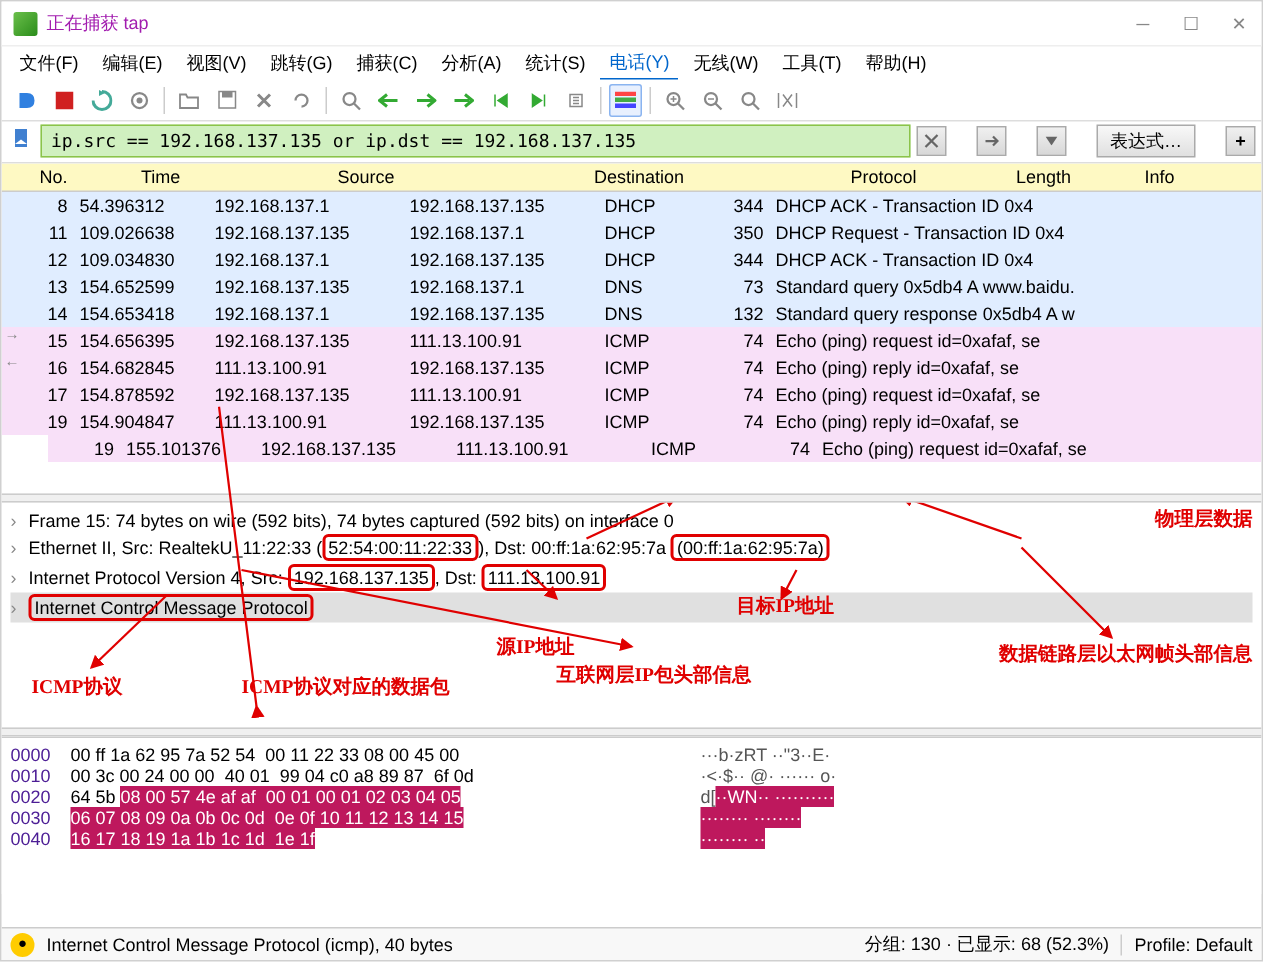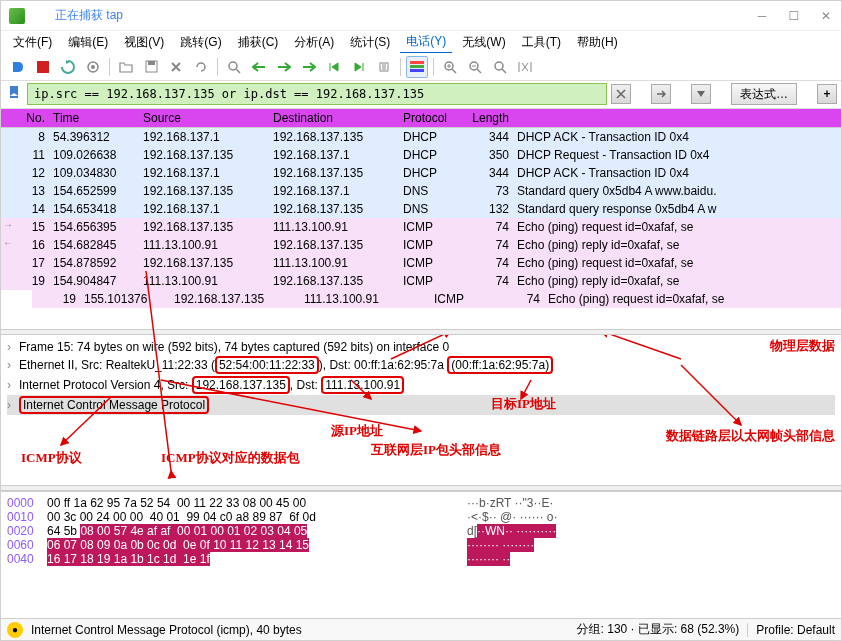--- a/index.html
+++ b/index.html
@@ -1,38 +1,38 @@
 <!DOCTYPE html>
 <html><head>
 <meta charset="utf-8">
 <style>
 * { margin:0; padding:0; box-sizing:border-box; font-family:"Microsoft YaHei","Segoe UI",Arial,sans-serif; font-size:12px; }
 body { background:#fff; width:842px; height:641px; overflow:hidden; position:relative; border:1px solid #d0d0d0; }
 .titlebar { height:30px; display:flex; align-items:center; padding:0 8px; background:#fff; border-bottom:1px solid #eee; }
 .titlebar .logo { width:16px; height:16px; background:linear-gradient(135deg,#6bc04b,#2a8c1a); border-radius:2px; margin-right:6px; }
-.titlebar .title { flex:1; color:#3b82f6;margin-left:24px; }
+.titlebar .title { flex:1; color:#a21caf; }
 .winbtns { display:flex; gap:18px; }
 .winbtn { width:14px; height:14px; color:#888; display:flex; align-items:center; justify-content:center; cursor:pointer; }
 
 .menubar { height:22px; display:flex; align-items:center; padding:0 6px; gap:4px; }
 .menubar span { padding:2px 6px; cursor:pointer; color:#000; }
 
 .toolbar { height:28px; display:flex; align-items:center; padding:2px 6px; gap:3px; border-bottom:1px solid #ddd; }
 .tbtn { width:22px; height:22px; display:flex; align-items:center; justify-content:center; cursor:pointer; border:1px solid transparent; border-radius:2px; }
 .tsep { width:1px; height:18px; background:#ccc; margin:0 2px; }
 
 .filterbar { height:28px; display:flex; align-items:flex-start; padding:2px 4px; gap:4px; border-bottom:1px solid #ddd; }
 .filter-icon { width:18px; height:18px; display:flex; align-items:center; justify-content:center; }
 .filter-input { flex:1; height:22px; background:#d0f0c0; border:1px solid #8bc34a; padding:0 6px; font-family:Consolas,monospace; }
 .filter-right { display:flex; gap:20px; align-items:center; }
 .filter-btn { width:20px; height:20px; background:linear-gradient(#f0f0f0,#d8d8d8); border:1px solid #aaa; display:flex; align-items:center; justify-content:center; cursor:pointer; }
 .expr-btn { height:22px; padding:0 8px; background:linear-gradient(#f8f8f8,#e0e0e0); border:1px solid #aaa; cursor:pointer; }
 
 .packets { height:220px; overflow:auto; font-family:Consolas,"Courier New",monospace; position:relative; }
-.phead { display:flex; background:#d946ef; border-bottom:1px solid #ccc; position:sticky; top:0; }
+.phead { display:flex; background:#fef9c3; border-bottom:1px solid #ccc; position:sticky; top:0;gap:41px; }
 .phead div, .prow div { padding:2px 4px; white-space:nowrap; overflow:hidden; text-overflow:ellipsis; }
 .col-no { width:48px; text-align:right; }
 .col-time { width:90px; }
 .col-src { width:130px; }
 .col-dst { width:130px; }
 .col-proto { width:66px; }
 .col-len { width:48px; text-align:right; }
 .col-info { flex:1; }
 .prow { display:flex; cursor:pointer; }
 .prow.dhcp { background:#e0edff; }
@@ -46,21 +46,21 @@
 .details { height:150px; overflow:auto; font-family:Consolas,"Courier New",monospace; padding:4px 6px; position:relative; }
 .details .line { padding:1px 0; white-space:nowrap; }
 .details .caret { display:inline-block; width:12px; color:#888; }
 .details .sel { background:#e0e0e0; }
 .redbox { border:2px solid #e00000; border-radius:4px; padding:0 2px; display:inline-block; }
 
 .annot { position:absolute; color:#e00000; font-weight:bold; font-size:13px; pointer-events:none; font-family:"Microsoft YaHei"; white-space:nowrap; }
 
 .hexview { height:105px; overflow:auto; font-family:Consolas,"Courier New",monospace; padding:4px 6px; background:#fff; border-top:1px solid #ccc; }
 .hexrow { display:flex; white-space:pre; }
-.hex-off { width:40px; color:#8b5cf6; }
+.hex-off { width:40px; color:#4c1d95; }
 .hex-bytes { width:420px; }
 .hex-ascii { flex:1; color:#555; }
 .hlblue { background:#be185d; color:#fff; }
 
 .statusbar { height:22px; display:flex; align-items:center; padding:0 6px; border-top:1px solid #ccc; background:#f8f8f8; font-family:Consolas,monospace; gap:8px; position:absolute; bottom:0; left:0; right:0; }
 .statusbar .sbicon { width:16px; height:16px; background:#ffcc00; border-radius:50%; display:flex; align-items:center; justify-content:center; font-size:10px; color:#000; }
 .statusbar .grow { flex:1; }
 
 svg { display:block; }
 .arrow-line { position:absolute; pointer-events:none; }
@@ -241,20 +241,21 @@
 </div>
 
 <div class="packets">
   <div class="phead">
     <div class="col-no">No.</div>
     <div class="col-time">Time</div>
     <div class="col-src">Source</div>
     <div class="col-dst">Destination</div>
     <div class="col-proto">Protocol</div>
     <div class="col-len">Length</div>
+    <div class="col-info">Info</div>
   </div>
   <div id="packet-rows">
       <div class="prow dhcp" style="position: relative;">
         <div class="col-no">8</div>
         <div class="col-time">54.396312</div>
         <div class="col-src">192.168.137.1</div>
         <div class="col-dst">192.168.137.135</div>
         <div class="col-proto">DHCP</div>
         <div class="col-len">344</div>
         <div class="col-info">DHCP ACK      - Transaction ID 0x4</div>
@@ -374,21 +375,21 @@
     <line x1="110" y1="62" x2="60" y2="110" stroke="#e00000" stroke-width="1.5" marker-end="url(#ah)"></line>
   </svg>
 </div>
 
 <div class="splitter"></div>
 
 <div class="hexview" id="hex-rows">
     <div class="hexrow"><span class="hex-off">0000</span><span class="hex-bytes"><span>00 ff 1a 62 95 7a 52 54  00 11 22 33 08 00 45 00</span></span><span class="hex-ascii"><span>···b·zRT ··"3··E·</span></span></div>
     <div class="hexrow"><span class="hex-off">0010</span><span class="hex-bytes"><span>00 3c 00 24 00 00  40 01  99 04 c0 a8 89 87  6f 0d</span></span><span class="hex-ascii"><span>·&lt;·$·· @· ······ o·</span></span></div>
     <div class="hexrow"><span class="hex-off">0020</span><span class="hex-bytes"><span>64 5b </span><span class="hlblue">08 00 57 4e af af  00 01 00 01 02 03 04 05</span></span><span class="hex-ascii"><span>d[</span><span class="hlblue">··WN·· ··········</span></span></div>
-    <div class="hexrow"><span class="hex-off">0060</span><span class="hex-bytes"><span class="hlblue">06 07 08 09 0a 0b 0c 0d  0e 0f 10 11 12 13 14 15</span></span><span class="hex-ascii"><span class="hlblue">········ ········</span></span></div>
+    <div class="hexrow"><span class="hex-off">0030</span><span class="hex-bytes"><span class="hlblue">06 07 08 09 0a 0b 0c 0d  0e 0f 10 11 12 13 14 15</span></span><span class="hex-ascii"><span class="hlblue">········ ········</span></span></div>
     <div class="hexrow"><span class="hex-off">0040</span><span class="hex-bytes"><span class="hlblue">16 17 18 19 1a 1b 1c 1d  1e 1f</span></span><span class="hex-ascii"><span class="hlblue">········ ··</span></span></div>
   </div>
 
 <div class="statusbar">
   <div class="sbicon">●</div>
   <span>Internet Control Message Protocol (icmp), 40 bytes</span>
   <span class="grow"></span>
   <span>分组: 130 · 已显示: 68 (52.3%)</span>
   <span style="border-left:1px solid #ccc;padding-left:8px;">Profile: Default</span>
 </div>

